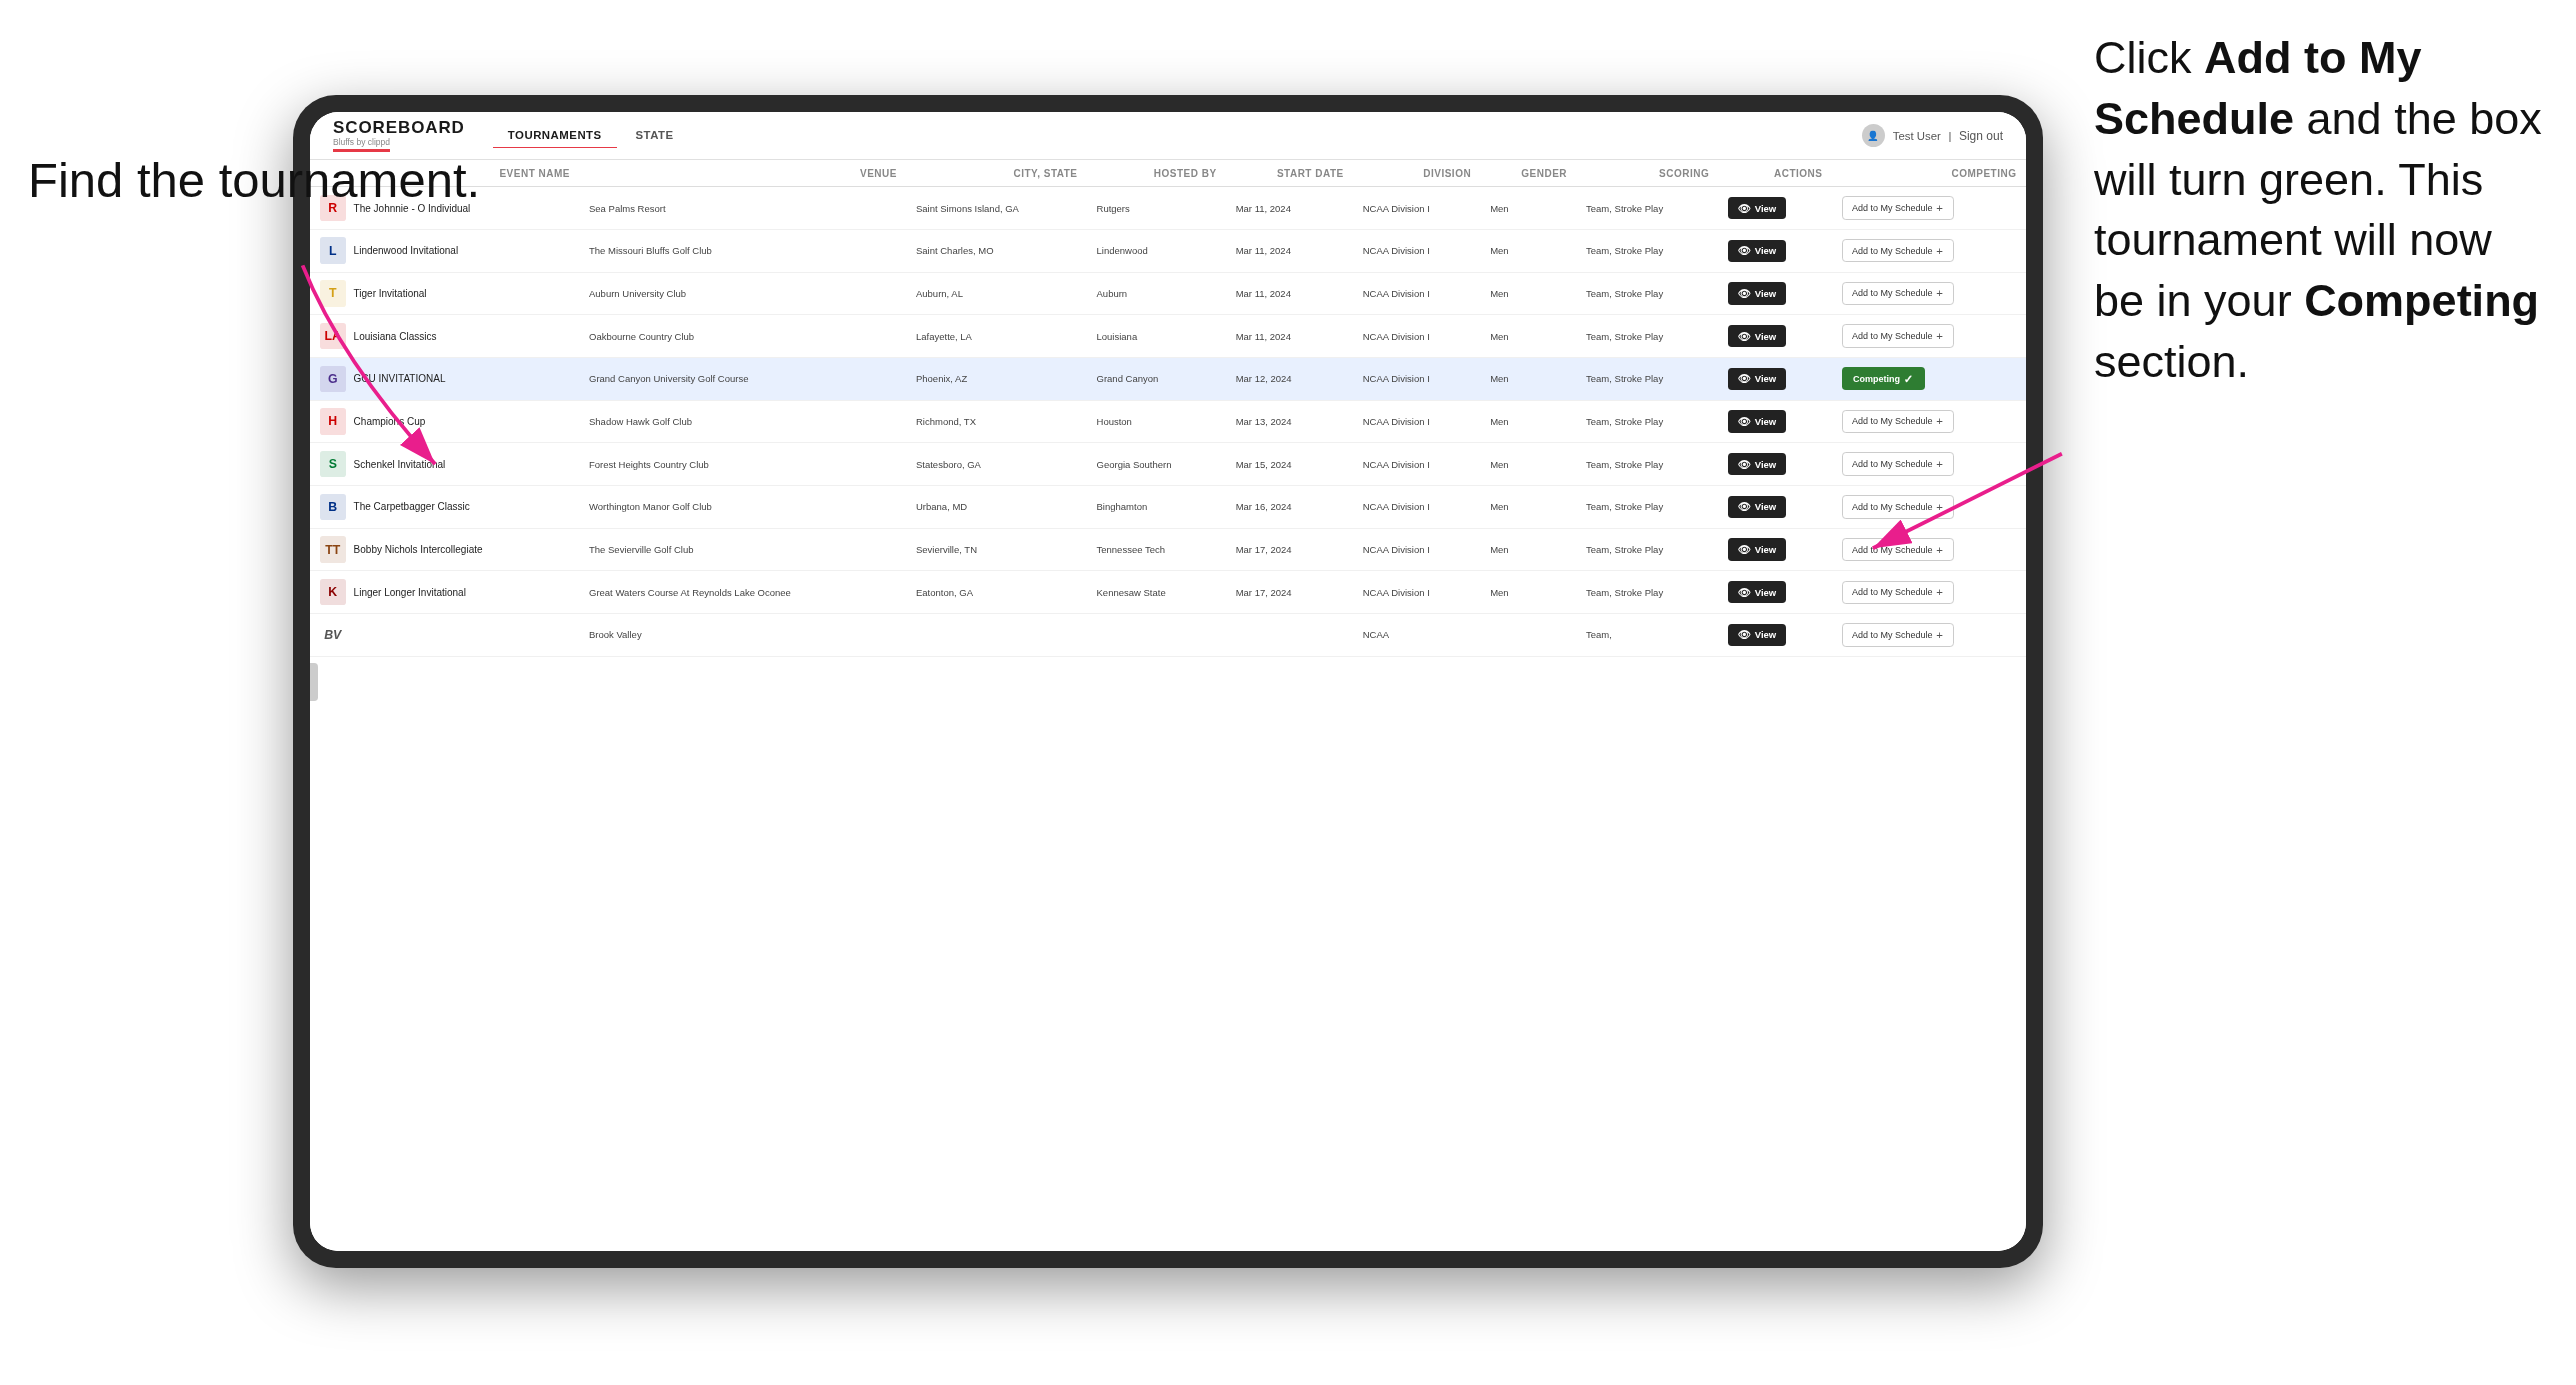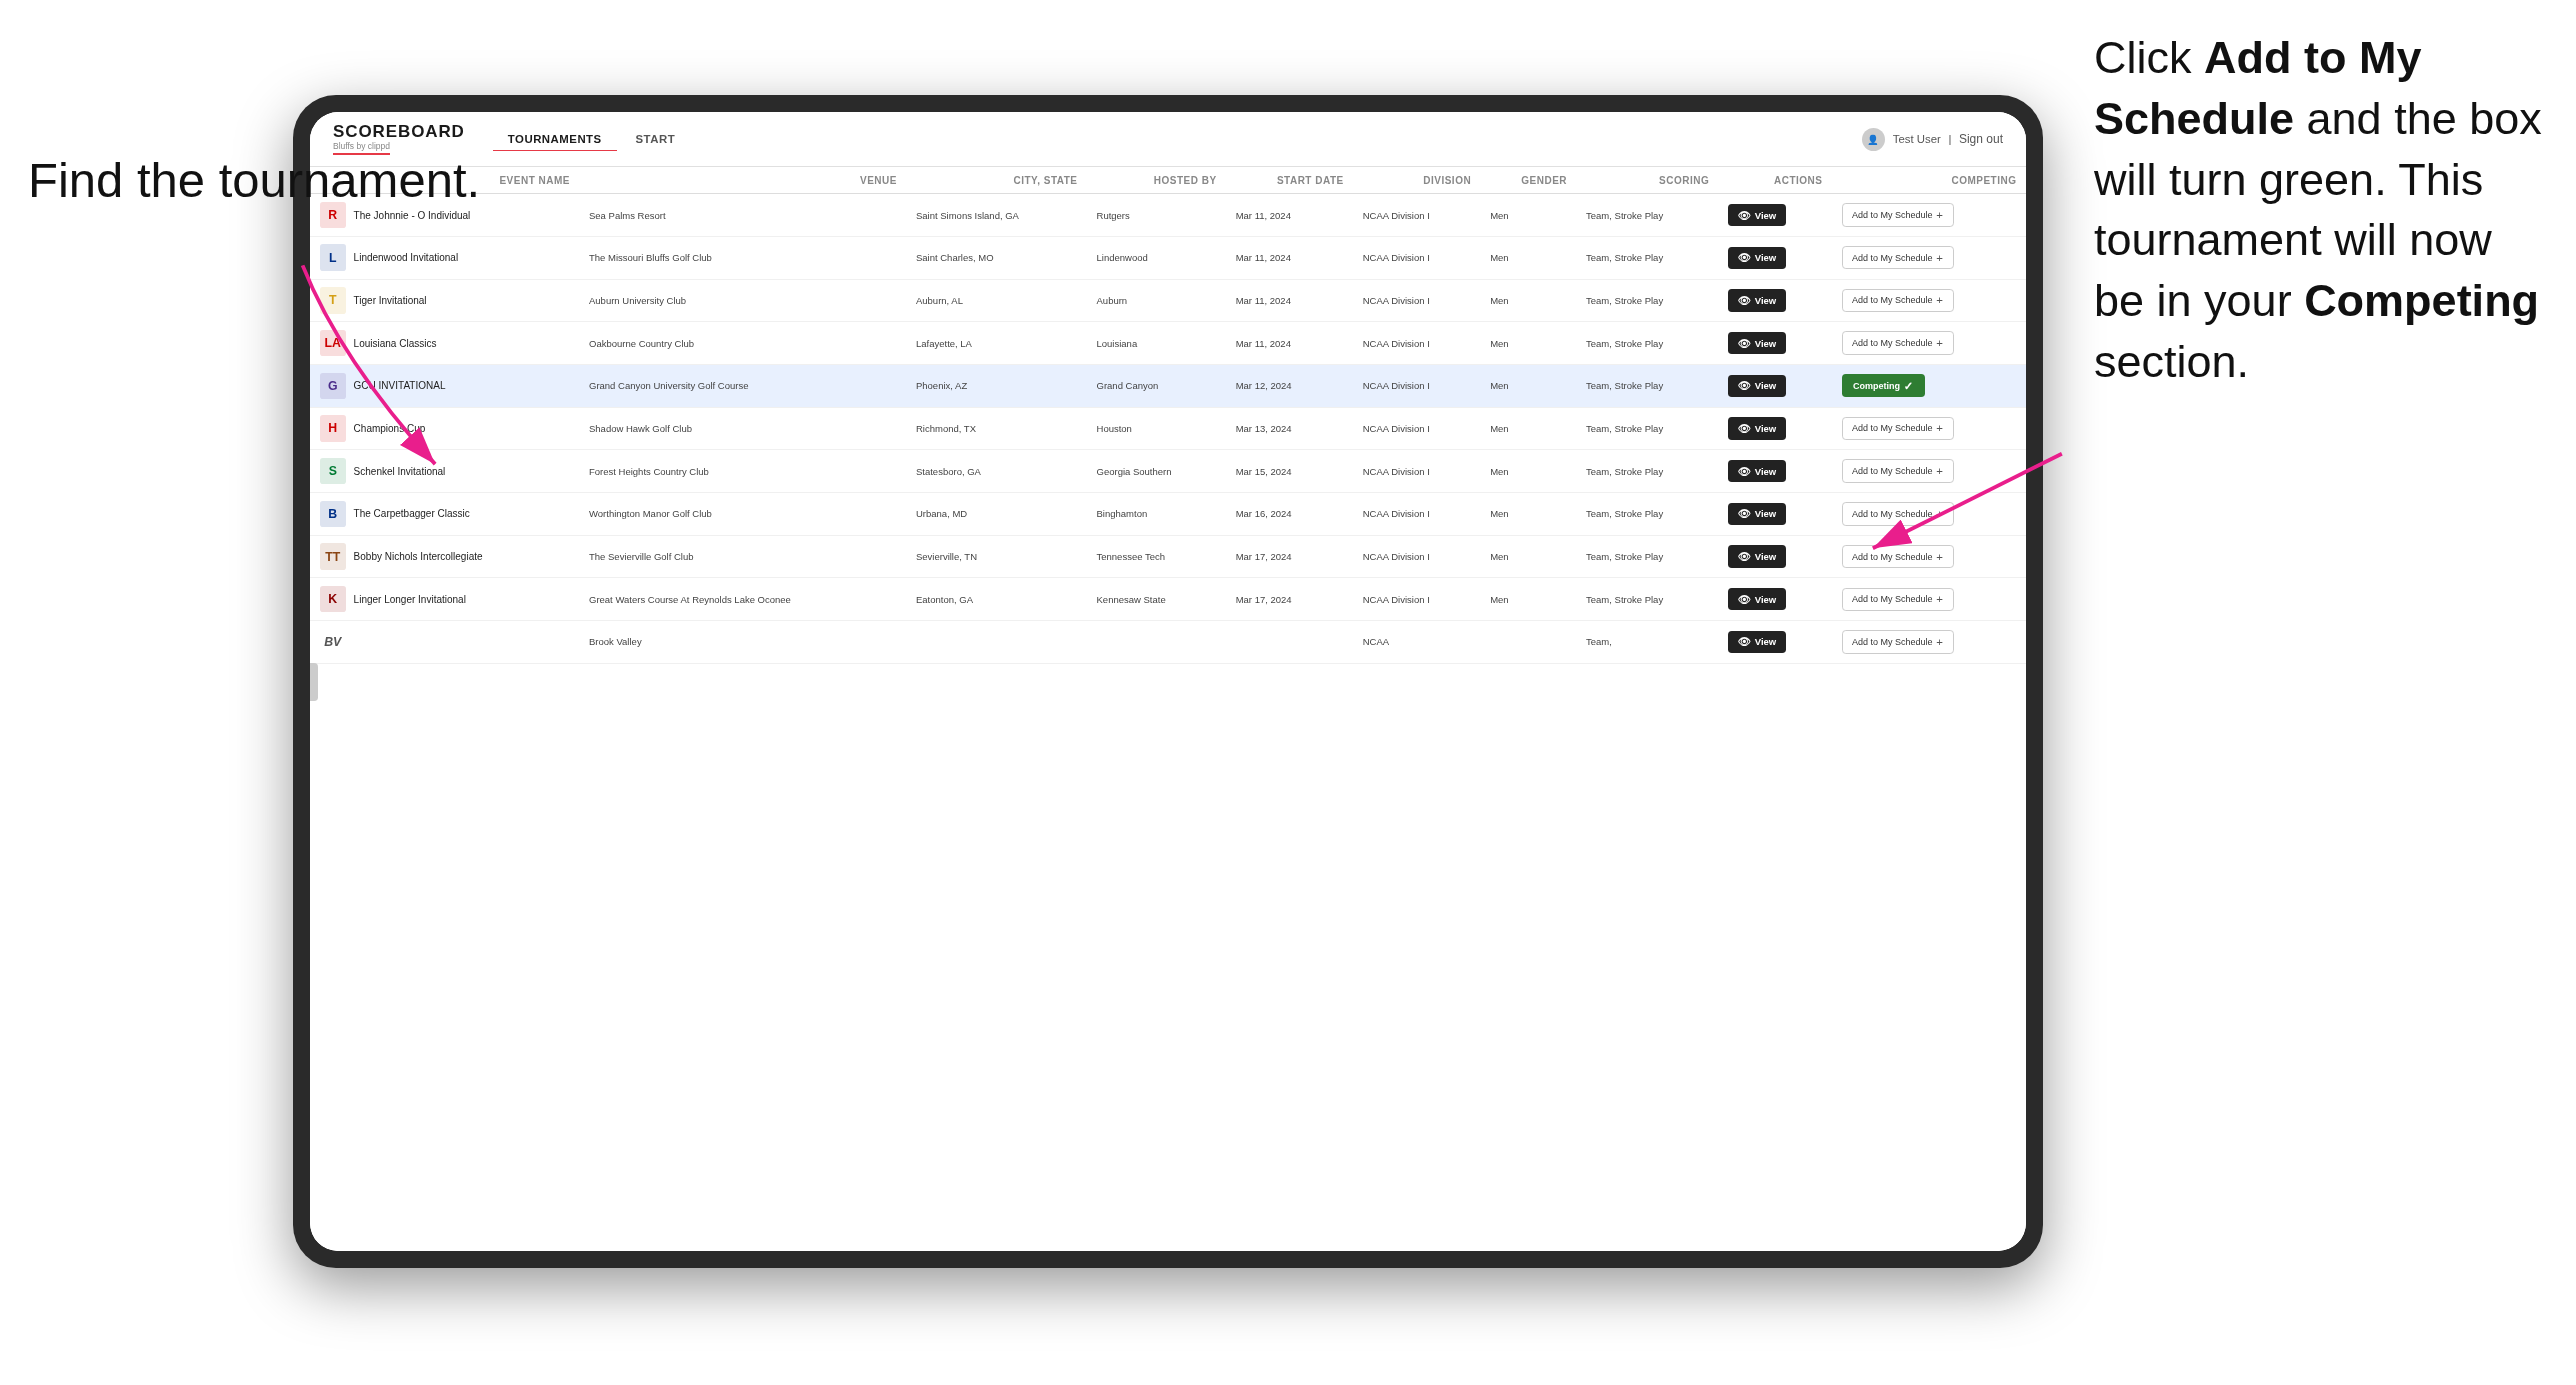--- a/index.html
+++ b/index.html
@@ -74,21 +74,21 @@
     }
 
     
     .nav-bar {
       display: flex;
       align-items: center;
       padding: 19px 23px;
       background: #ffffff;
       border-bottom: 0.9px solid #e0e0e0;
       flex-shrink: 0;
-      height: 55px;
+      height: 48px;
     }
 
     .logo-area {
       display: flex;
       flex-direction: column;
       margin-right: 28px;
     }
 
     .logo-text {
       font-size: 17px;
@@ -334,21 +334,21 @@
     <div class="screen">
 
       <div class="nav-bar">
         <div class="logo-area">
           <span class="logo-text">SCOREBOARD</span>
           <span class="logo-sub">Bluffs by clippd</span>
           <div class="logo-bar"></div>
         </div>
         <div class="nav-tabs">
           <div class="nav-tab active">TOURNAMENTS</div>
-          <div class="nav-tab">START</div>
+          <div class="nav-tab">STATE</div>
         </div>
         <div class="nav-right">
           <div class="user-avatar">👤</div>
           <span>Test User</span>
           <span>|</span>
           <span class="sign-out-link">Sign out</span>
         </div>
       </div>
 
       <div class="table-container">

